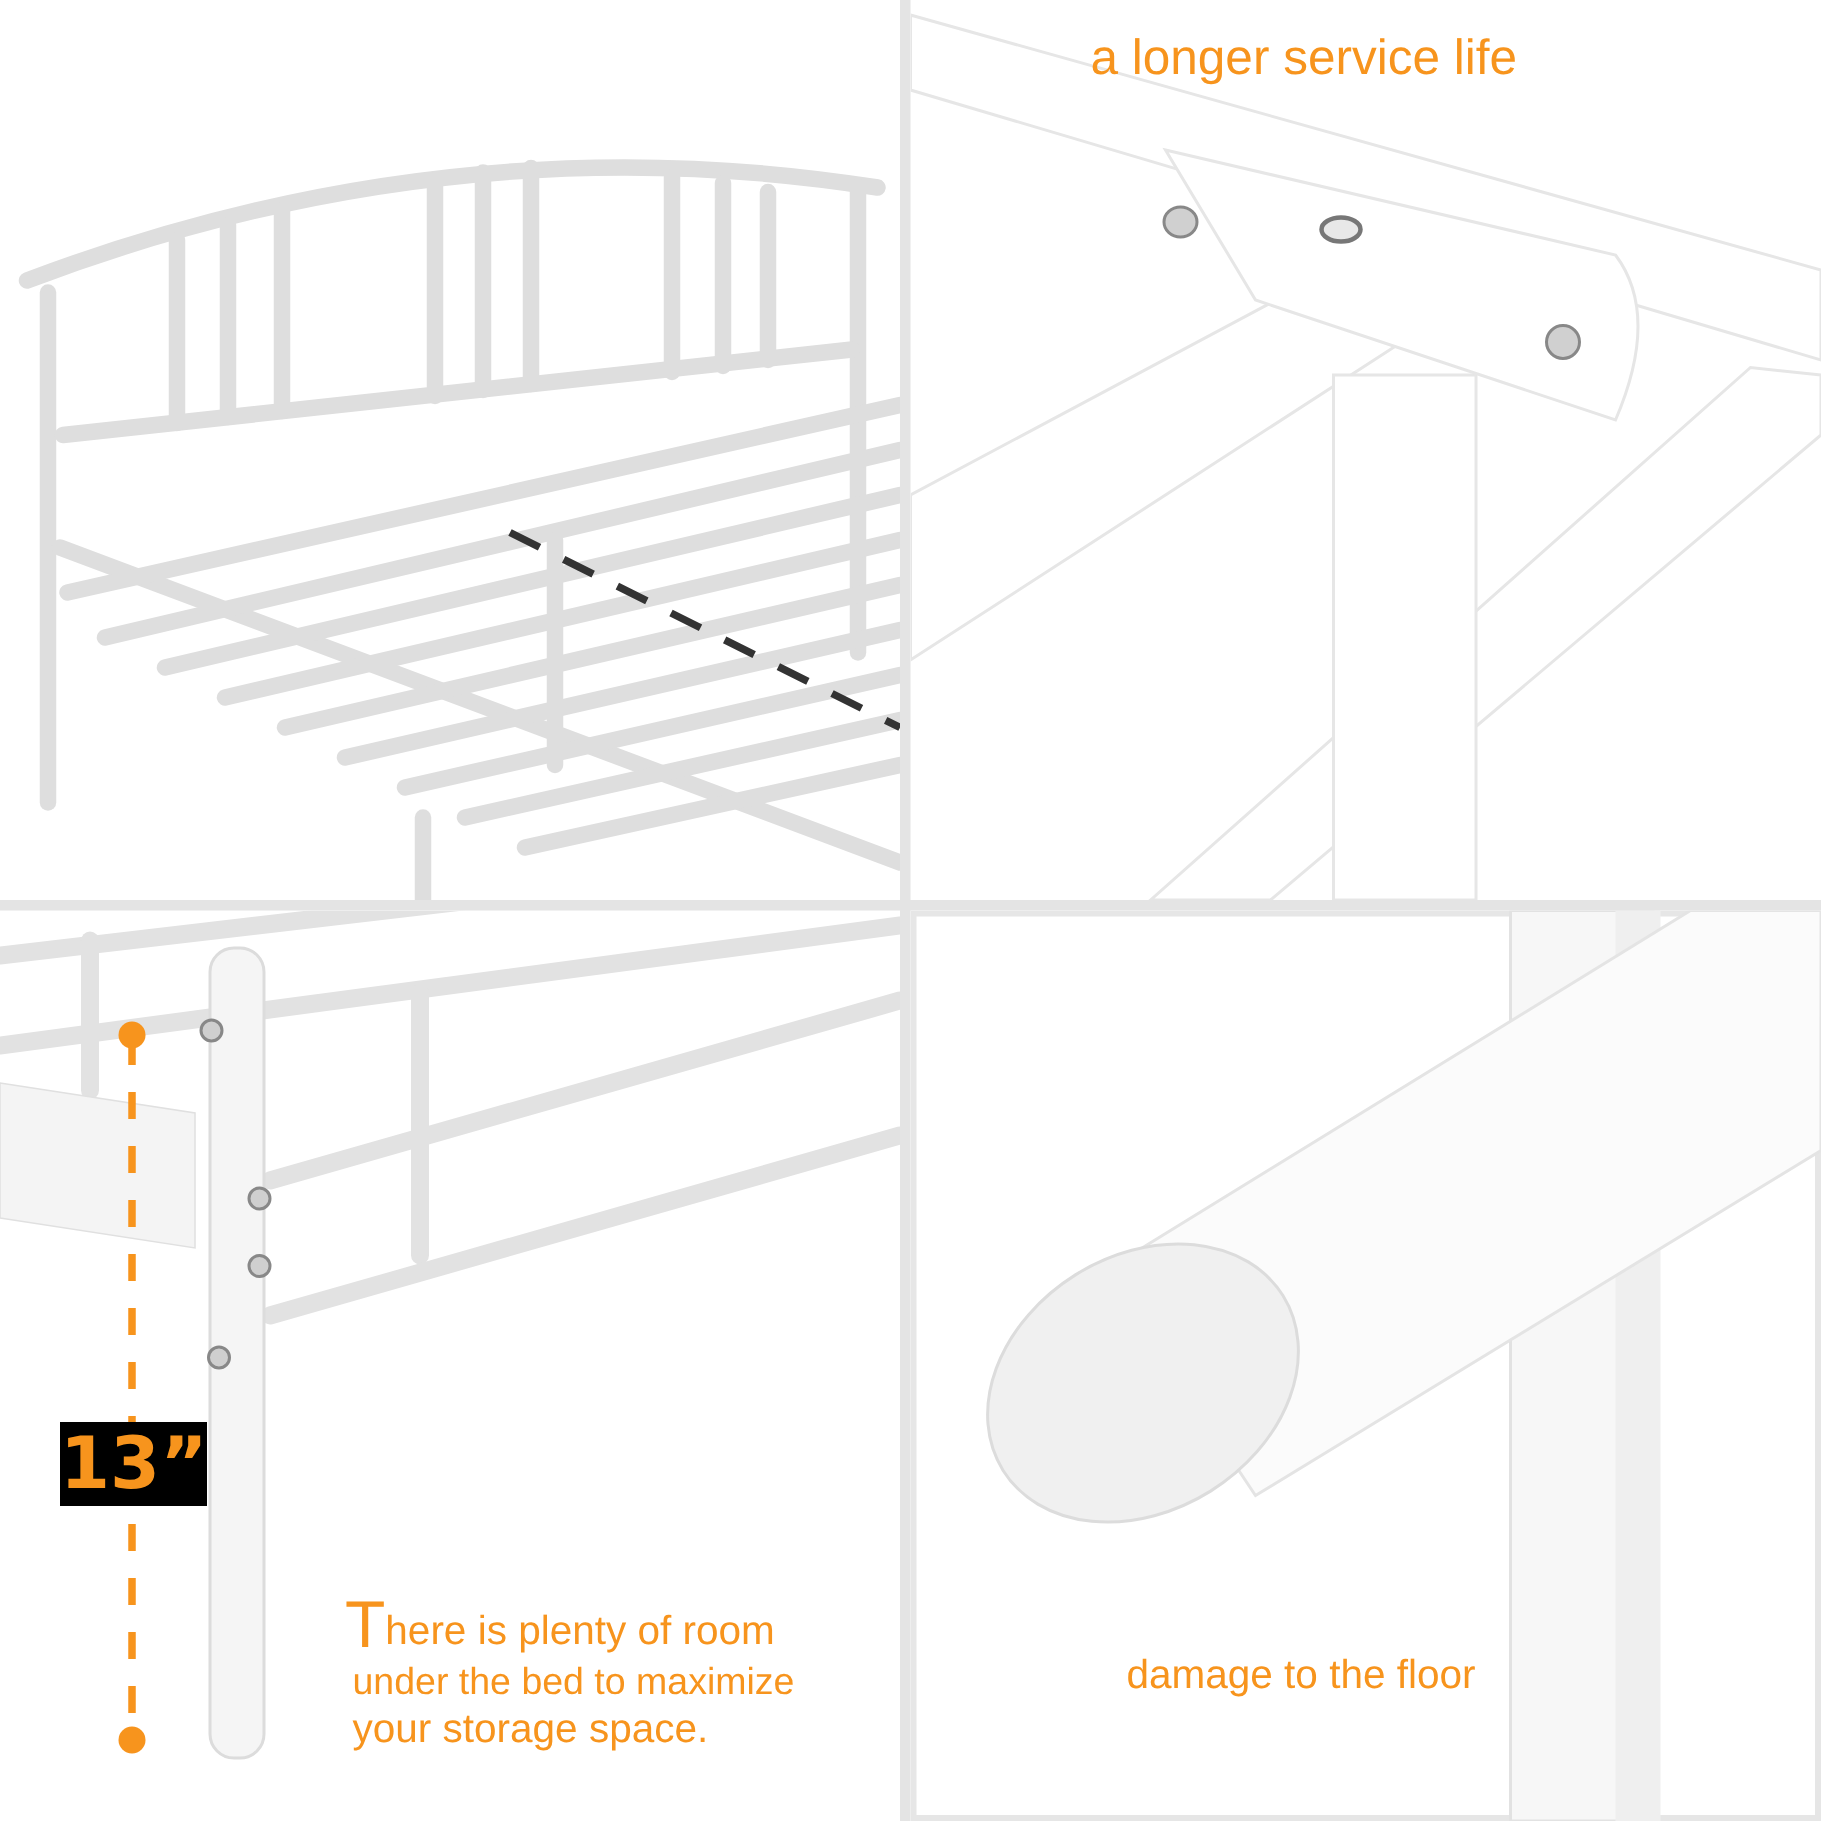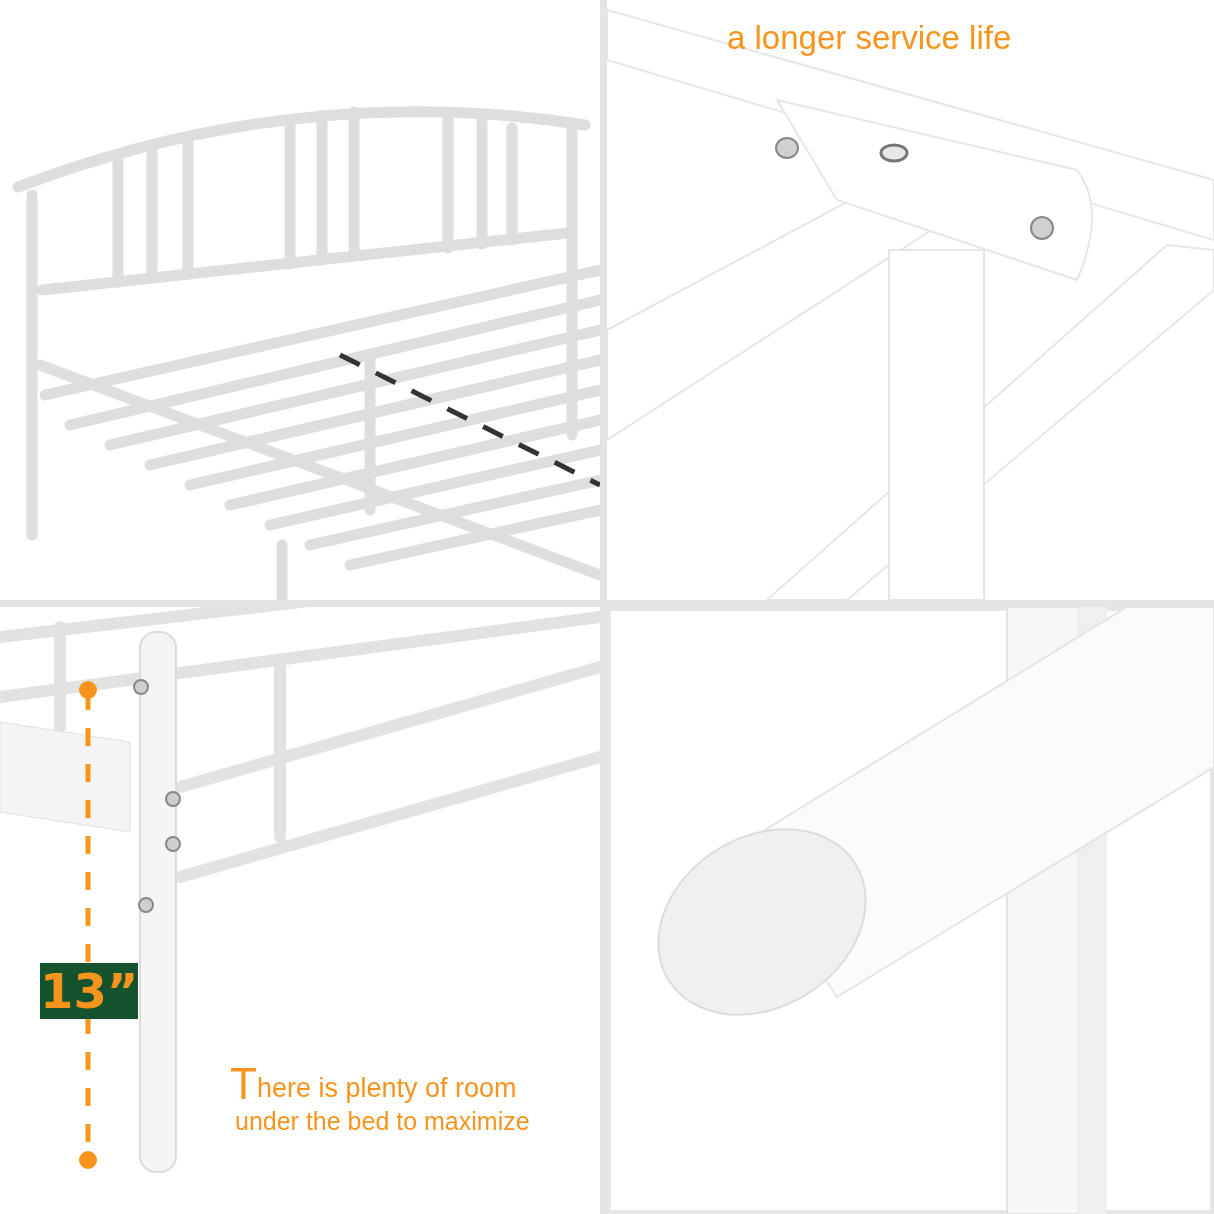--- a/index.html
+++ b/index.html
@@ -107,37 +107,39 @@
       <circle cx="173" cy="237" r="7"></circle>
       <circle cx="146" cy="298" r="7"></circle>
     </g>
 
     <g stroke="#f7941d" stroke-width="5">
       <line x1="88" y1="85" x2="88" y2="545" stroke-dasharray="18 18"></line>
     </g>
     <circle cx="88" cy="83" r="9" fill="#f7941d"></circle>
     <circle cx="88" cy="553" r="9" fill="#f7941d"></circle>
   </svg>
-  <div class="measure" style="left:40px; top:356px; background:#14532d;">13”</div>
+  <div class="measure" style="left:40px; top:341px; background:#000000;">13”</div>
   <div class="caption" style="left:230px; top:455px;">
     <div><span class="cap">T</span><span class="rest">here is plenty of room</span></div>
     <div class="rest" style="font-size:25px; padding-left:5px;">under the bed to maximize</div>
+    <div class="rest" style="font-size:27px; padding-left:5px;">your storage space.</div>
   </div>
 </div>
 
 <div class="panel p-br">
   <svg width="607" height="607">
 
     <rect x="0" y="0" width="607" height="607" fill="none" stroke="#e6e6e6" stroke-width="8"></rect>
 
     <rect x="400" y="0" width="95" height="607" fill="#f7f7f7" stroke="#e2e2e2" stroke-width="2"></rect>
     <rect x="470" y="0" width="30" height="607" fill="#efefef"></rect>
 
     <polygon points="130,240 520,0 607,0 607,160 230,390" fill="#fbfbfb" stroke="#e4e4e4" stroke-width="2"></polygon>
 
     <ellipse cx="155" cy="315" rx="110" ry="85" transform="rotate(-32 155 315)" fill="#f0f0f0" stroke="#dcdcdc" stroke-width="2"></ellipse>
   </svg>
   <div class="caption" style="left:137px; top:493px;">
+    <div class="rest" style="font-size:27px; padding-left:7px;">damage to the floor</div>
   </div>
 </div>
 
 <div class="divider-v"></div>
 <div class="divider-h"></div>
 
 </body></html>

